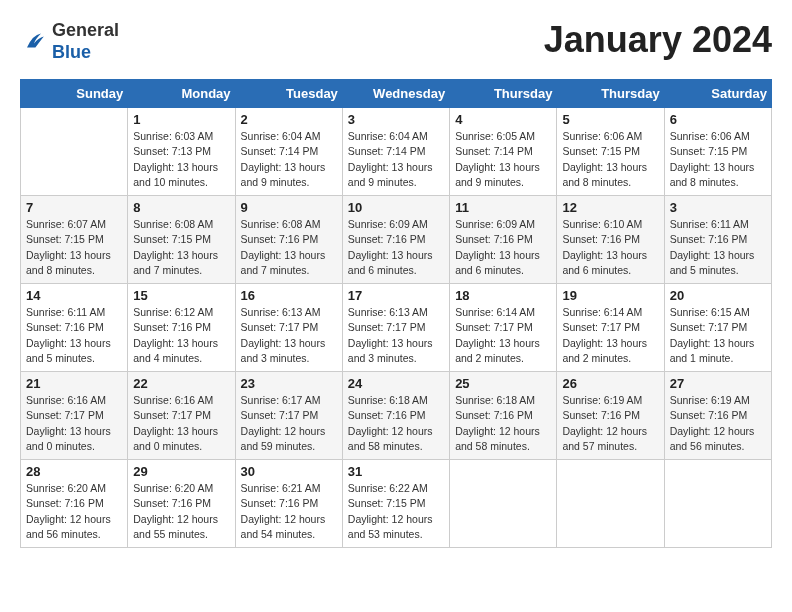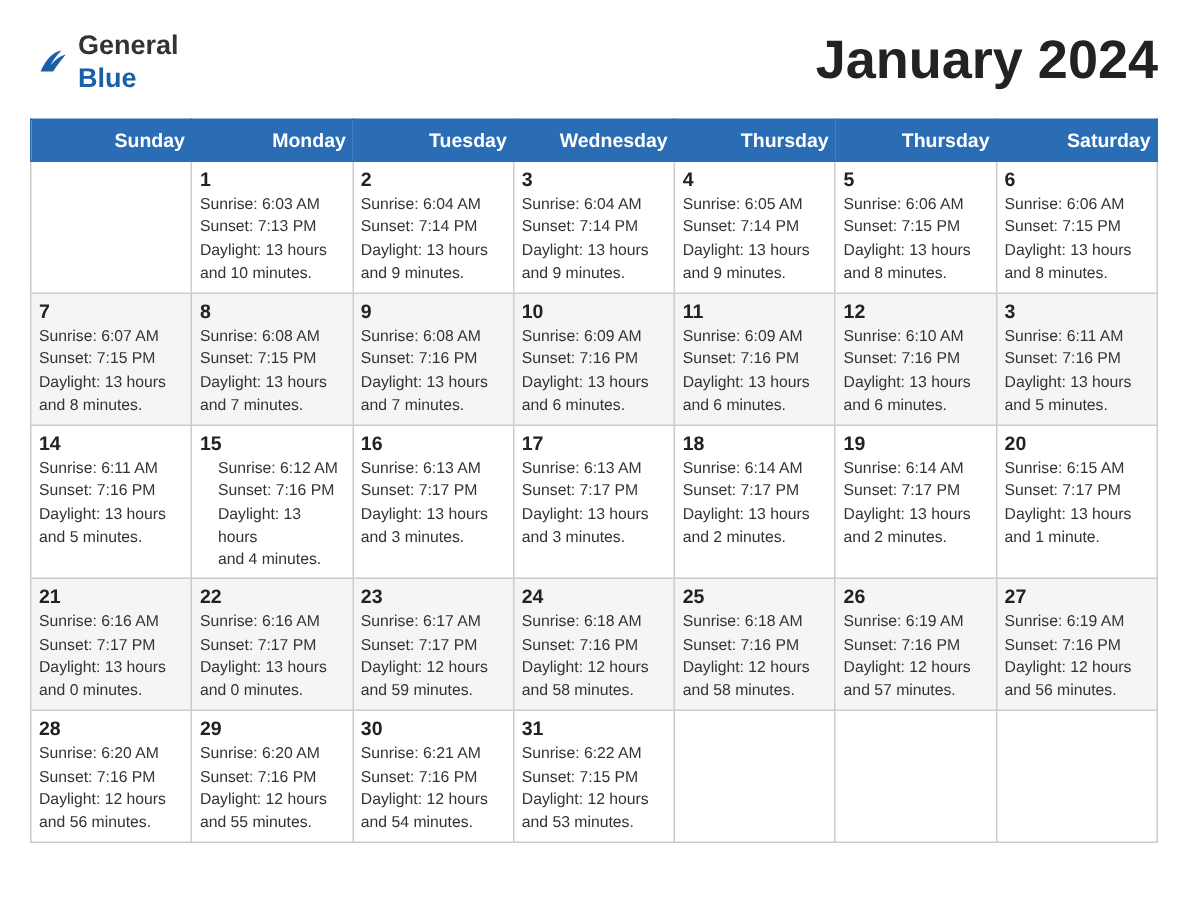--- a/index.html
+++ b/index.html
@@ -213,21 +213,21 @@
       <tr>
         <td>
           <span class="day-num">14</span>
           <div class="day-info" style="white-space: pre-line;">Sunrise: 6:11 AM
 Sunset: 7:16 PM
 Daylight: 13 hours
 and 5 minutes.</div>
         </td>
         <td>
           <span class="day-num">15</span>
-          <div class="day-info" style="white-space: pre-line; margin-left: 12px;">Sunrise: 6:12 AM
+          <div class="day-info" style="white-space: pre-line;">Sunrise: 6:12 AM
 Sunset: 7:16 PM
 Daylight: 13 hours
 and 4 minutes.</div>
         </td>
         <td>
           <span class="day-num">16</span>
           <div class="day-info" style="white-space: pre-line;">Sunrise: 6:13 AM
 Sunset: 7:17 PM
 Daylight: 13 hours
 and 3 minutes.</div>

